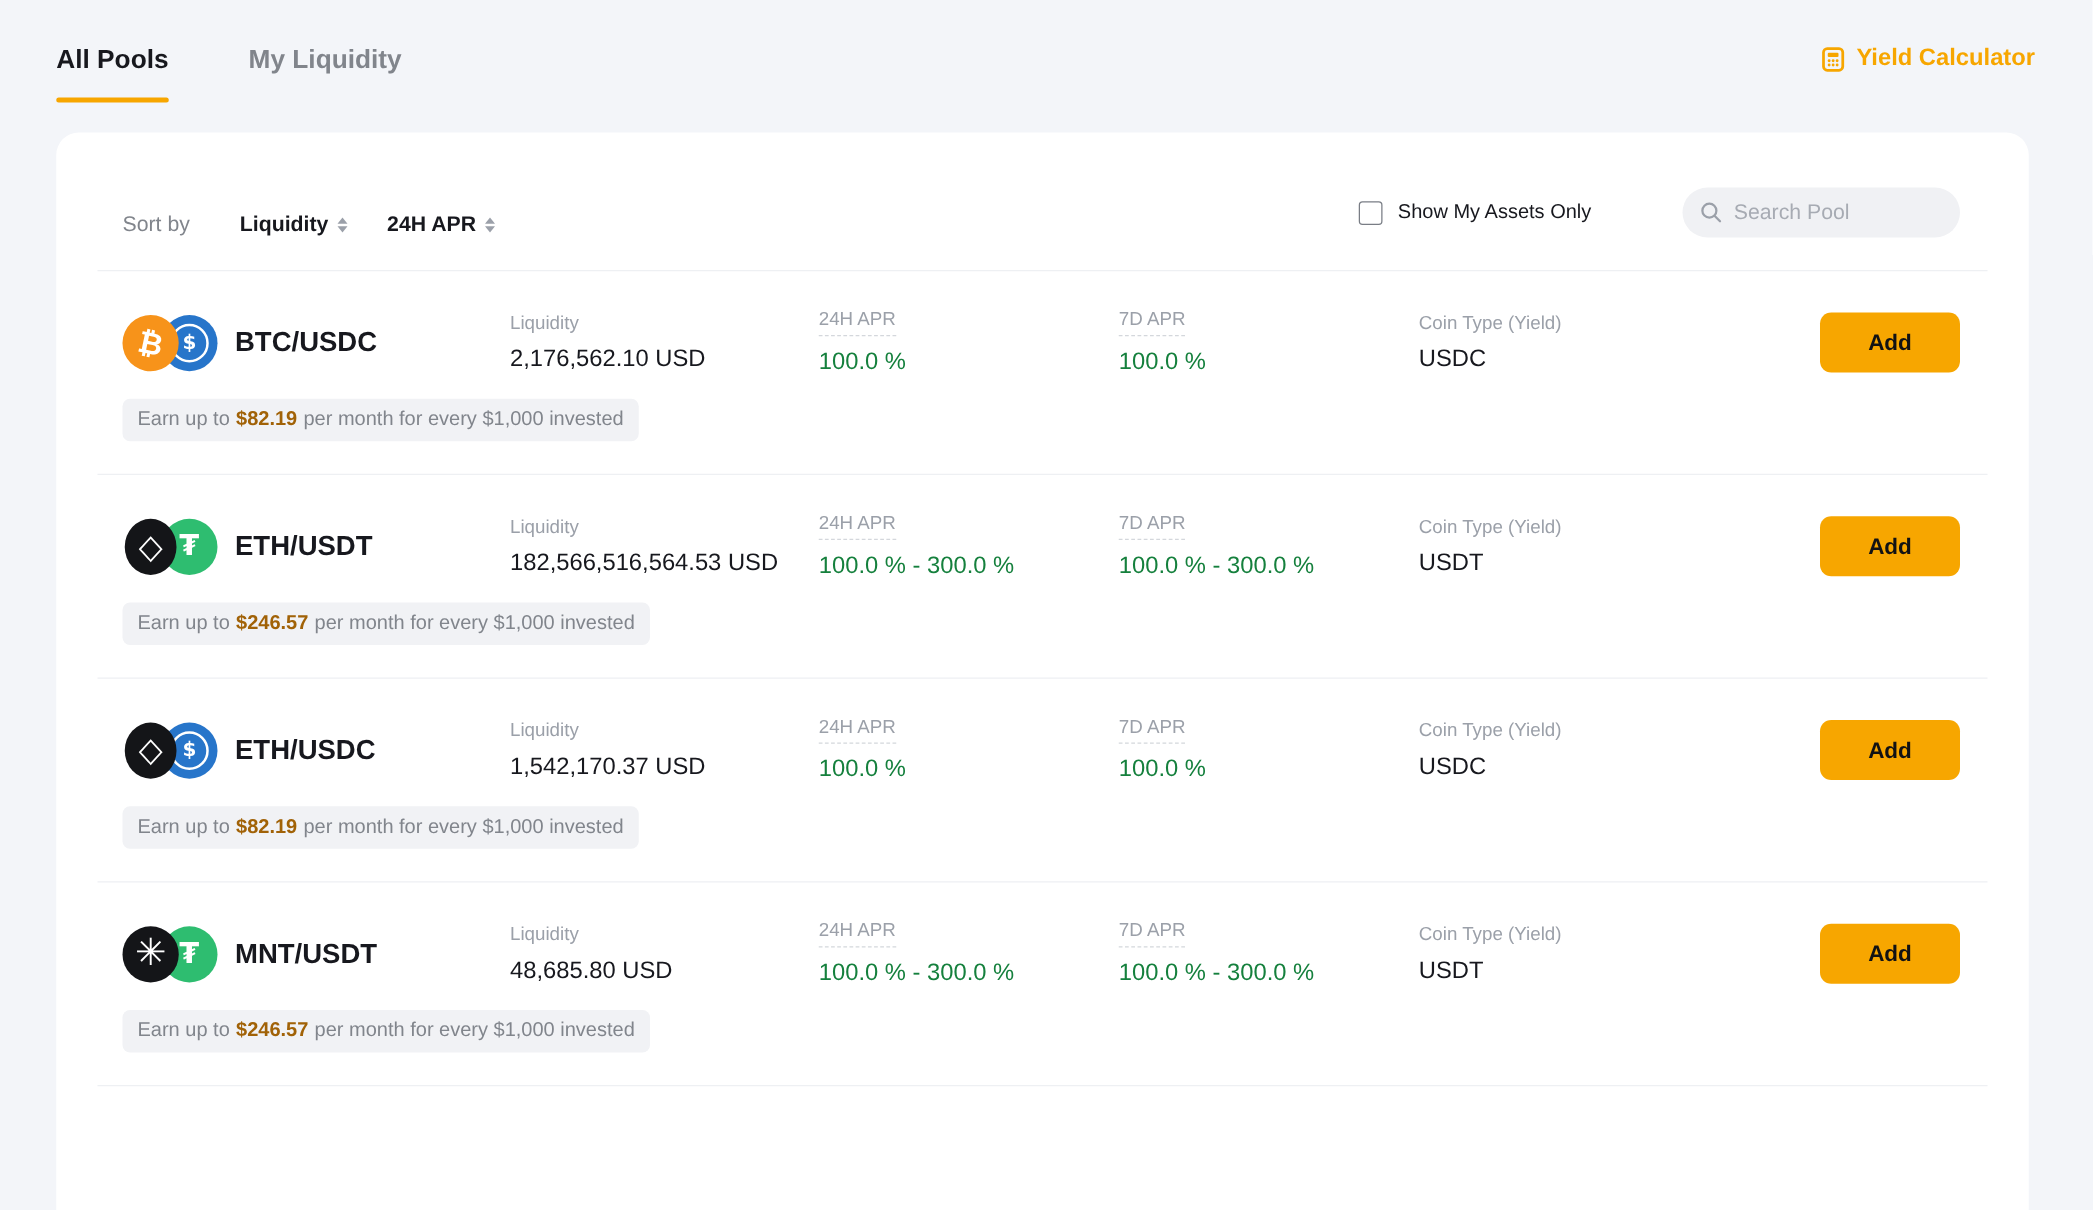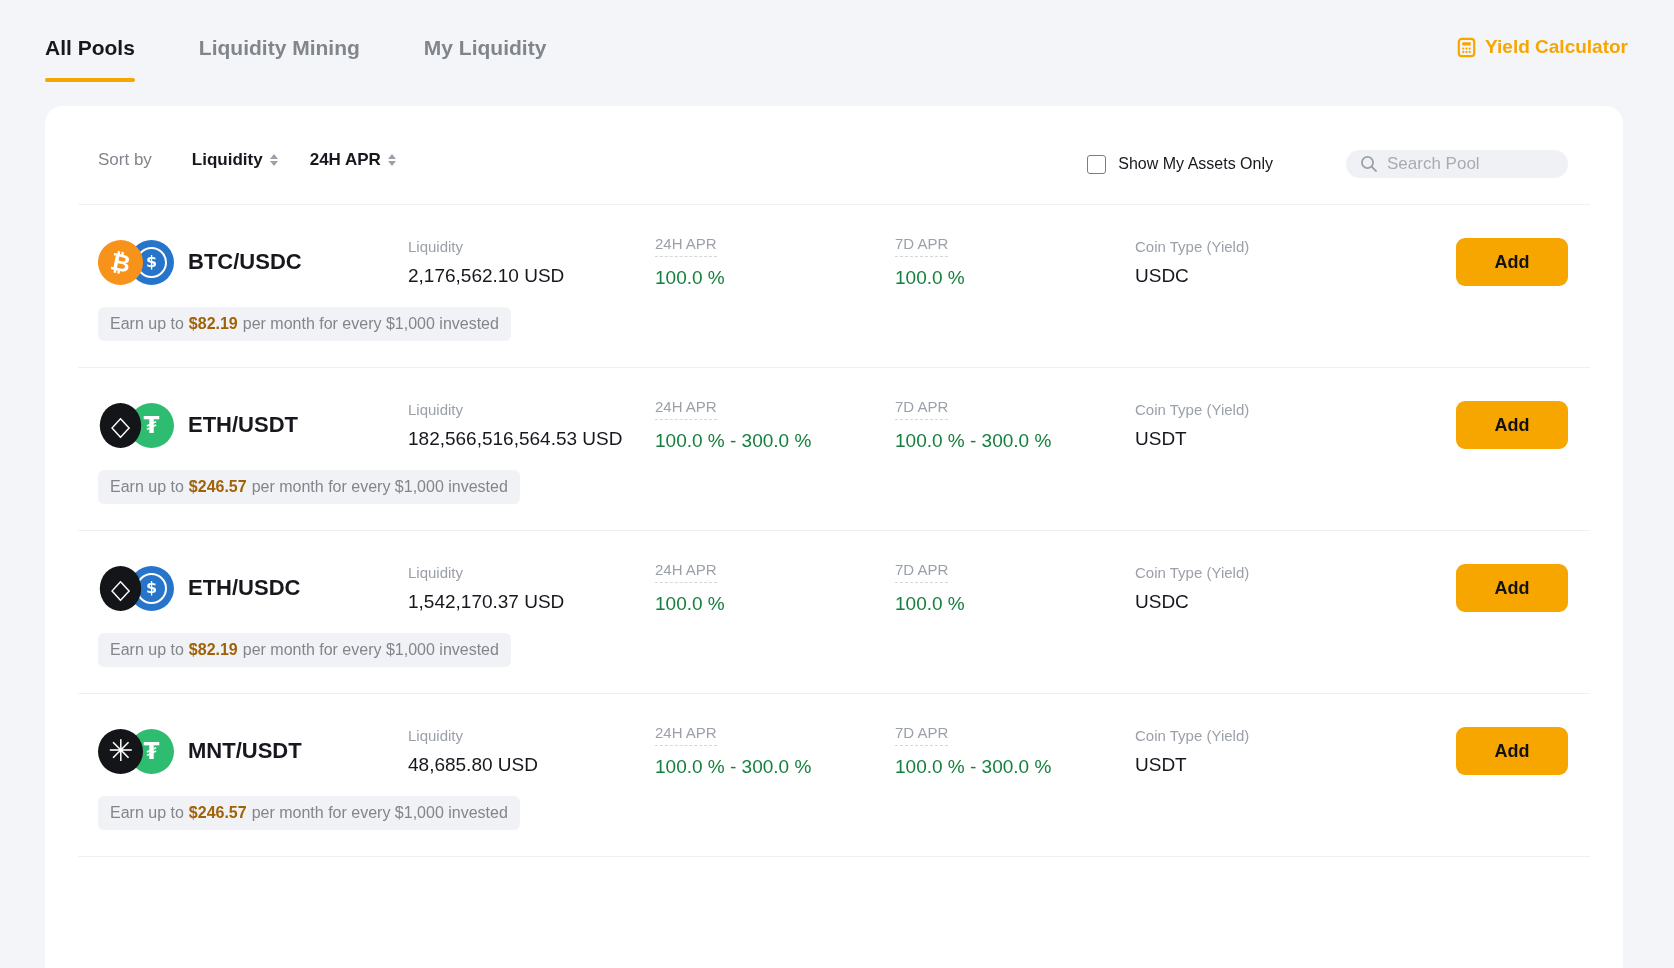--- a/index.html
+++ b/index.html
@@ -30,21 +30,21 @@
 
   
   .card {
     margin:24px 51px 0 45px;
     background:#ffffff; border-radius:18px;
     height:920px;
   }
 
   
   .toolbar {
-    display:flex; align-items:flex-start;
+    display:flex; align-items:flex-end;
     padding:44px 55px 26px 53px;
   }
   .sort-label { font-size:17px; color:#81858c; margin-right:40px; }
   .sorter {
     display:inline-flex; align-items:center; gap:7px;
     background:none; border:none; cursor:pointer;
     font-family:inherit; font-size:17px; font-weight:700; color:#17181e;
     margin-right:32px;
   }
   .sort-arrows { display:inline-flex; flex-direction:column; gap:2px; }
@@ -54,21 +54,21 @@
 
   .right-tools { margin-left:auto; display:flex; align-items:center; gap:73px; }
   .assets-toggle { display:flex; align-items:center; gap:12px; cursor:pointer; }
   .checkbox {
     width:19px; height:19px; border:1.5px solid #797d85; border-radius:3px;
     background:#fff;
   }
   .assets-label { font-size:16px; color:#17181e; }
   .search-box {
     display:flex; align-items:center; gap:9px;
-    width:222px; height:28px; border-radius:20px;
+    width:222px; height:40px; border-radius:20px;
     background:#f0f1f4; padding:0 14px;
   }
   .search-box input {
     border:none; background:transparent; outline:none;
     font-family:inherit; font-size:17px; color:#17181e; width:100%;
   }
   .search-box input::placeholder { color:#a7abb3; }
 
   
   .divider { height:1px; background:#eef0f3; margin:0 33px; }
@@ -123,24 +123,20 @@
     font-size:16px; color:#81858c; white-space:nowrap;
   }
   .earn-amount { color:#a16207; font-weight:700; }
 </style>
 </head>
 <body>
 
 <div class="tabs-bar">
   <div class="tab active">
     <span class="tab-label">All Pools</span>
-    <span class="tab-underline"></span>
-  </div>
-  <div class="tab">
-    <span class="tab-label">Liquidity Mining</span>
     <span class="tab-underline"></span>
   </div>
   <div class="tab">
     <span class="tab-label">My Liquidity</span>
     <span class="tab-underline"></span>
   </div>
   <div class="yield-calc">
     <span style="display:flex">
       <svg width="21" height="21" viewBox="0 0 21 21">
         <rect x="2.8" y="1.8" width="15.4" height="17.4" rx="3" fill="none" stroke="#f7a600" stroke-width="2.2"></rect>

